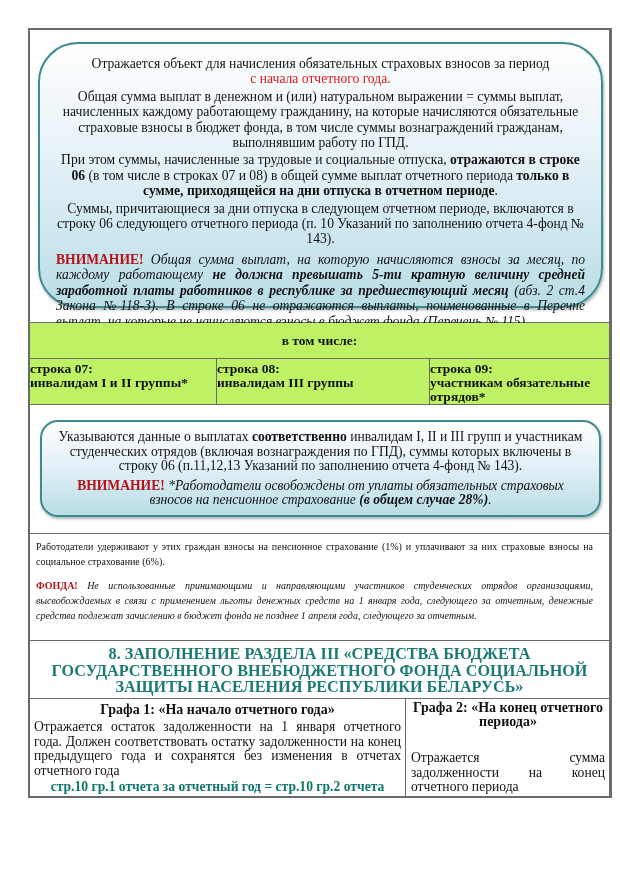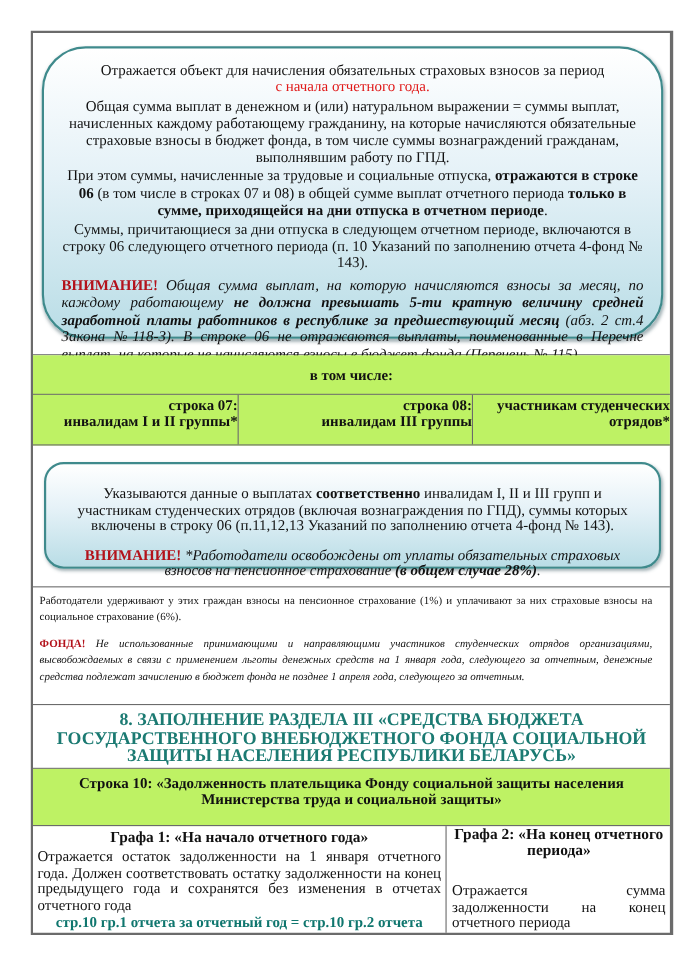--- a/index.html
+++ b/index.html
@@ -15,28 +15,28 @@
   .b1 { margin: 12px 6px 14px 8px; height: 266px; padding: 10px 14px 0 14px;
         border-radius: 40px; font-size: 13.6px; line-height: 15.4px; text-align: center; }
   .b1 p { margin: 2px; }
   .red { color: #e01818; }
   .warn { color: #b3121b; font-weight: bold; font-style: normal; }
   .b1 .att { text-align: justify; font-style: italic; margin-top: 5px; text-align-last: left; }
   .pink { background: #bef264; }
   .intro { height: 36px; display: flex; align-items: center; justify-content: center;
            font-weight: bold; font-size: 13.5px; }
   .cols3 { display: flex; height: 46px; }
-  .cols3 .c { text-align: right; font-weight: bold; font-size: 13.5px; line-height: 14px;
+  .cols3 .c { text-align: left; font-weight: bold; font-size: 13.5px; line-height: 14px;
               padding-top: 3px; box-sizing: border-box; }
   .cols3 .c1 { width: 187px; border-right: 1.5px solid #6b6b6b; }
   .cols3 .c2 { width: 213px; border-right: 1.5px solid #6b6b6b; }
   .cols3 .c3 { flex: 1; }
   .b2 { margin: 15px 8px 16px 10px; height: 97px; padding: 8px 12px 0 12px;
         font-size: 13.6px; line-height: 14.6px; text-align: center; border-radius: 18px; }
-  .b2 p { margin: 12px; }
+  .b2 p { margin: 0; }
   .b2 .att { margin-top: 5px; font-style: italic; }
   .txt { padding: 5px 16px 0 6px; height: 107px; font-size: 10px; line-height: 15px; text-align: justify; box-sizing: border-box; }
   .txt p { margin: 0; }
   .txt .imp { margin-top: 9px; font-style: italic; }
   .head { height: 58px; text-align: center; color: #1b7a72; font-weight: bold;
           font-size: 16.2px; line-height: 16.5px; padding-top: 5px; box-sizing: border-box; }
   .s10 { height: 52px; text-align: center; font-weight: bold; font-size: 13.6px; line-height: 15px;
          padding-top: 5px; box-sizing: border-box; }
   .graphs { display: flex; height: 97px; }
   .g1 { width: 376px; border-right: 1.5px solid #6b6b6b; padding: 4px 4px 0 4px; box-sizing: border-box; }
@@ -70,39 +70,39 @@
   <div class="row pink cols3">
     <div class="c c1">
       <div>строка 07:</div>
       <div>инвалидам I и II группы*</div>
     </div>
     <div class="c c2">
       <div>строка 08:</div>
       <div>инвалидам III группы</div>
     </div>
     <div class="c c3">
-      <div>участникам студенческих отрядов*</div>
+      <div>строка 09:</div>
+      <div>участникам обязательные отрядов*</div>
     </div>
   </div>
 
   <div class="row">
     <div class="bubble b2">
       <p><span>Указываются данные о выплатах </span><b>соответственно</b><span> инвалидам I, II и III групп и участникам студенческих отрядов (включая вознаграждения по ГПД), суммы которых включены в строку 06 (п.11,12,13 Указаний по заполнению отчета 4-фонд № 143).</span></p>
       <p class="att"><span class="warn">ВНИМАНИЕ!</span><span> *Работодатели освобождены от уплаты обязательных страховых взносов на пенсионное страхование </span><b>(в общем случае 28%)</b><span>.</span></p>
     </div>
   </div>
 
   <div class="row txt">
     <p>Работодатели удерживают у этих граждан взносы на пенсионное страхование (1%) и уплачивают за них страховые взносы на социальное страхование (6%).</p>
     <p class="imp"><span class="warn">ФОНДА!</span><span> Не использованные принимающими и направляющими участников студенческих отрядов организациями, высвобождаемых в связи с применением льготы денежных средств на 1 января года, следующего за отчетным, денежные средства подлежат зачислению в бюджет фонда не позднее 1 апреля года, следующего за отчетным.</span></p>
   </div>
 
   <div class="row head">8. ЗАПОЛНЕНИЕ РАЗДЕЛА III «СРЕДСТВА БЮДЖЕТА ГОСУДАРСТВЕННОГО ВНЕБЮДЖЕТНОГО ФОНДА СОЦИАЛЬНОЙ ЗАЩИТЫ НАСЕЛЕНИЯ РЕСПУБЛИКИ БЕЛАРУСЬ»</div>
 
-  <div class="row pink s10">Строка 10: «Задолженность плательщика Фонду социальной защиты населения Министерства труда и социальной защиты»</div>
 
   <div class="row graphs">
     <div class="g1">
       <div class="gt">Графа 1: «На начало отчетного года»</div>
       <div class="gtext">Отражается остаток задолженности на 1 января отчетного года. Должен соответствовать остатку задолженности на конец предыдущего года и сохранятся без изменения в отчетах отчетного года</div>
       <div class="formula">стр.10 гр.1 отчета за отчетный год  = стр.10 гр.2 отчета</div>
     </div>
     <div class="g2">
       <div class="gt">Графа 2: «На конец отчетного периода»</div>
       <div class="gtext"><span>Отражается сумма задолженности на конец</span><span class="last">отчетного периода</span></div>

